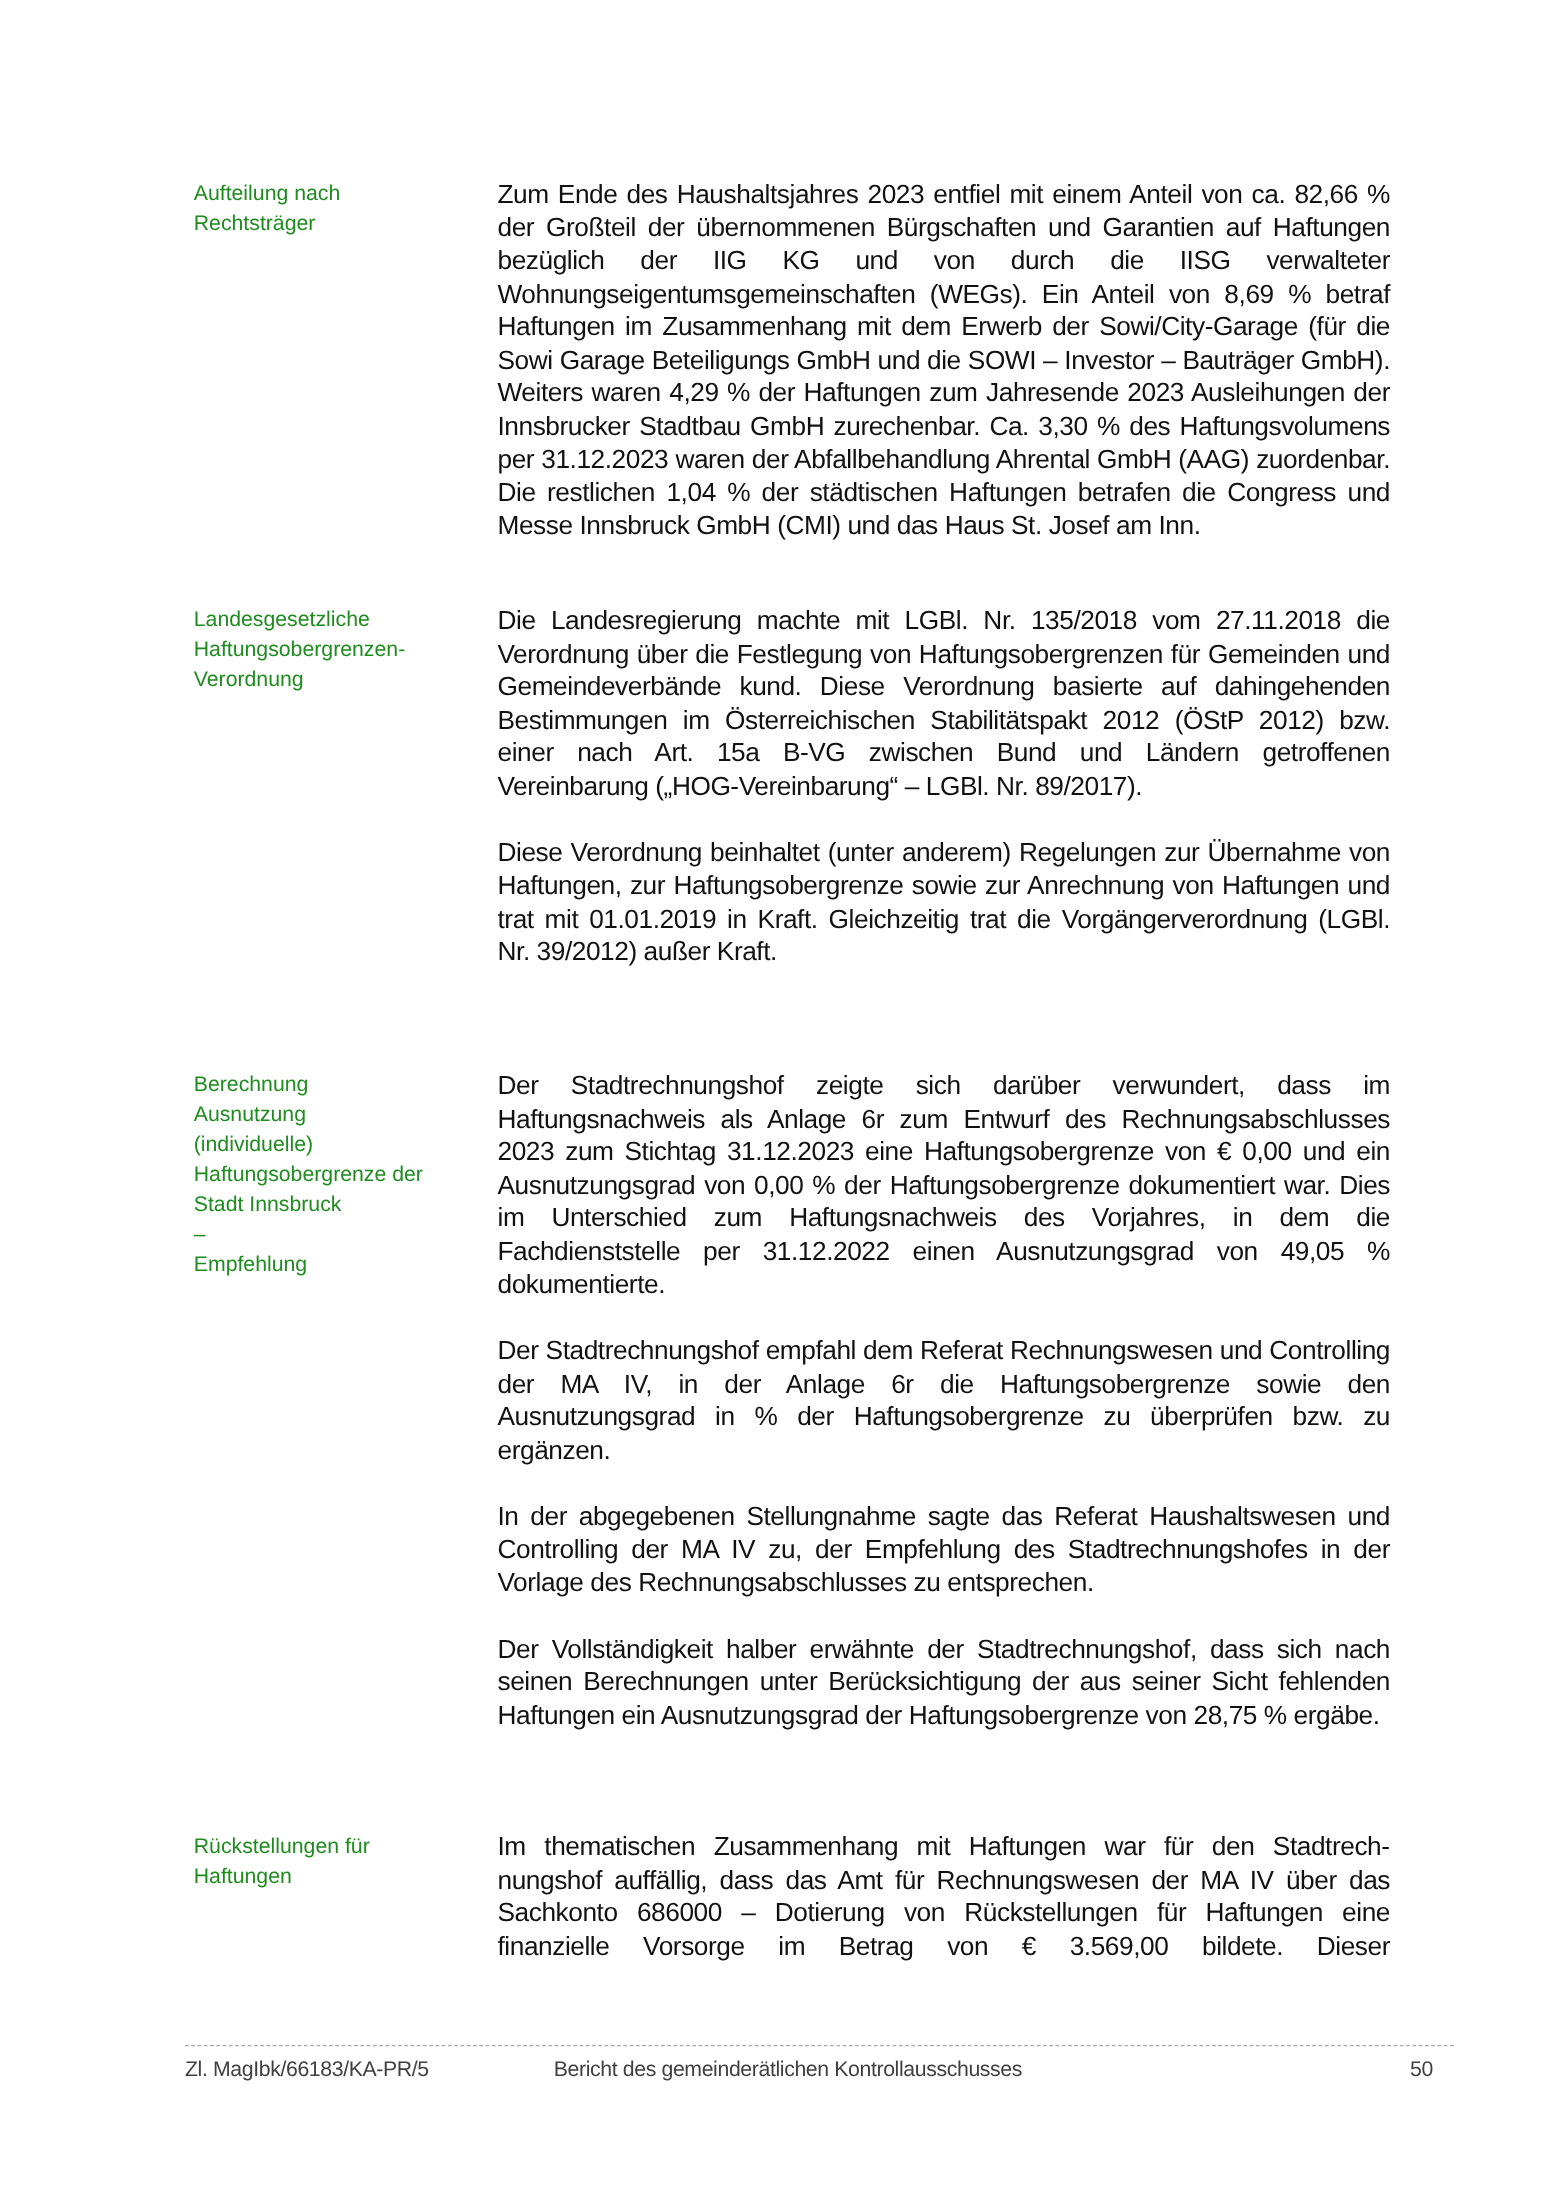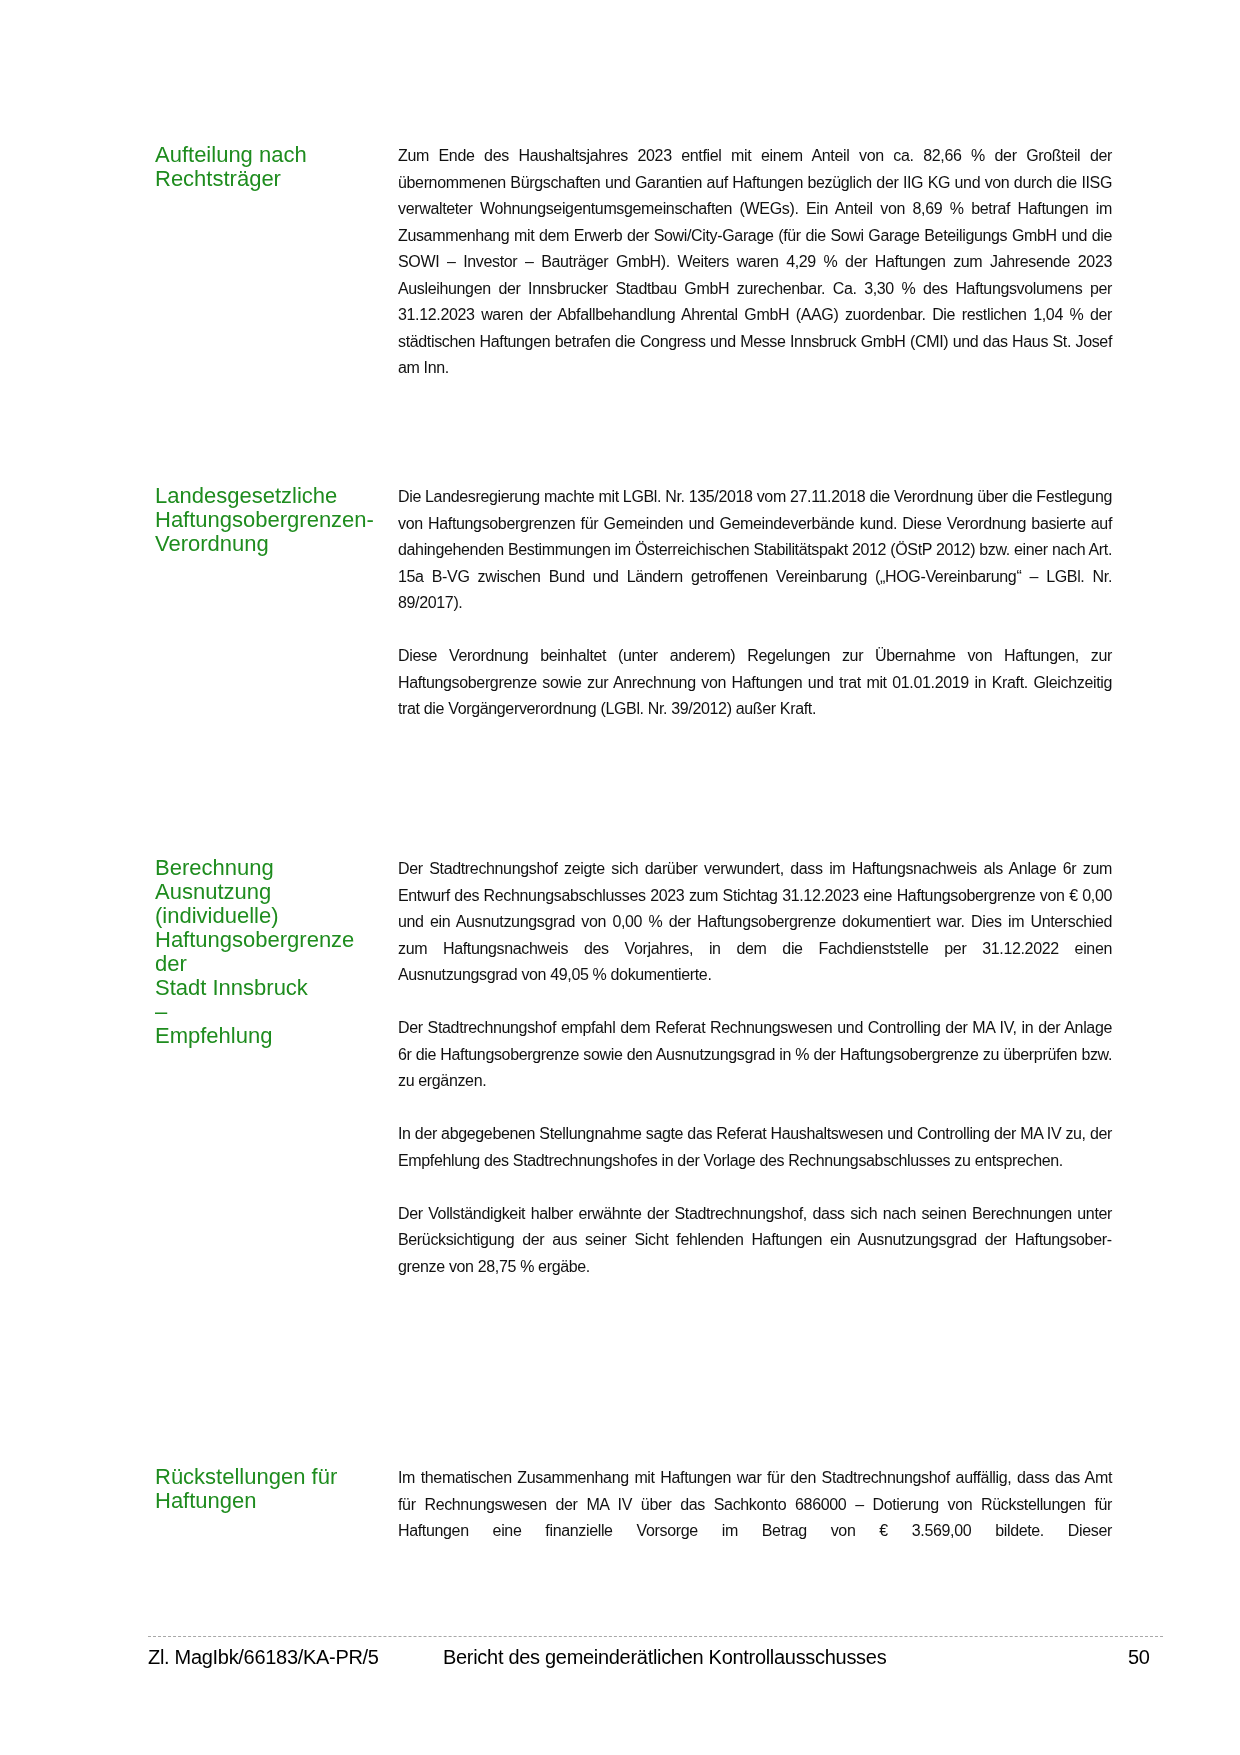--- a/index.html
+++ b/index.html
@@ -2,38 +2,38 @@
 <html><head>
 <meta charset="utf-8">
 <style>
   html, body { margin: 0; padding: 0; background: #ffffff; }
   body { width: 1240px; height: 1755px; position: relative; overflow: hidden; }
   .page { position: absolute; left: 0; top: 0; width: 1240px; height: 1755px; }
   .row { position: absolute; left: 0; width: 1240px; }
   .side {
     position: absolute; left: 155px; width: 230px;
     font-family: "Liberation Sans", sans-serif;
-    font-size: 22px; line-height: 24px; color: #1e8c1e;
+    font-size: 17px; line-height: 24px; color: #1e8c1e;
     white-space: pre-line;
   }
   .body {
     position: absolute; left: 398px; width: 714px;
     font-family: "Liberation Sans", sans-serif;
-    font-size: 16px; line-height: 26.5px; color: #111111;
+    font-size: 21px; line-height: 26.5px; color: #111111;
     text-align: justify; letter-spacing: -0.35px;
   }
   .body p { margin: 0 0 26.5px 0; }
   .footer-line {
     position: absolute; left: 148px; width: 1015px; top: 1636px;
     border-top: 1.5px dashed #a8a8a8;
   }
   .footer {
     position: absolute; top: 1646px;
     font-family: "Liberation Sans", sans-serif;
-    font-size: 20px; color: #000000; letter-spacing: -0.3px;
+    font-size: 17px; color: #404040; letter-spacing: -0.3px;
   }
 </style>
 </head>
 <body>
 
 <div class="page">
 
   <div class="row" style="top:143px;">
     <div class="side">Aufteilung nach
 Rechtsträger</div>

